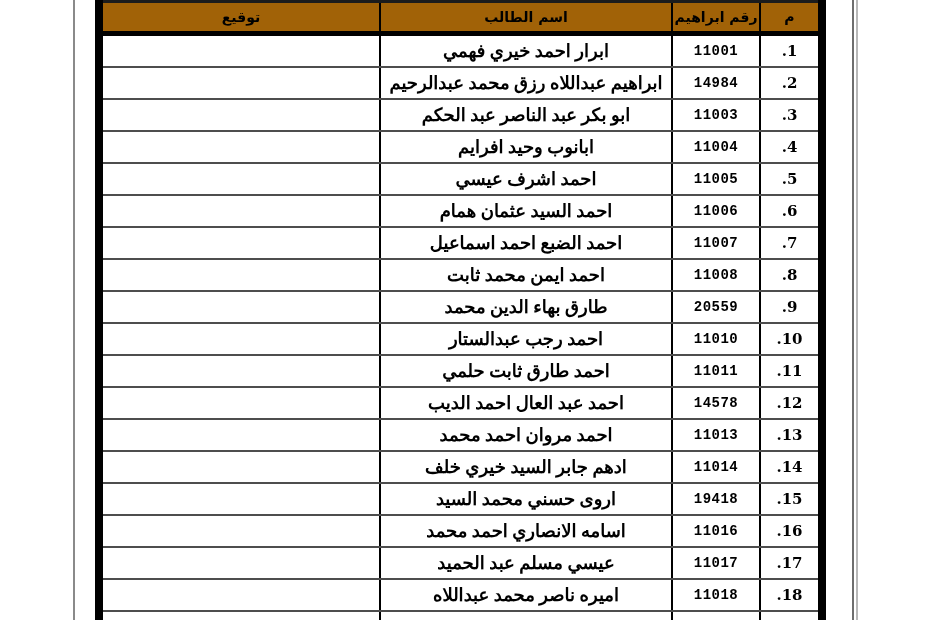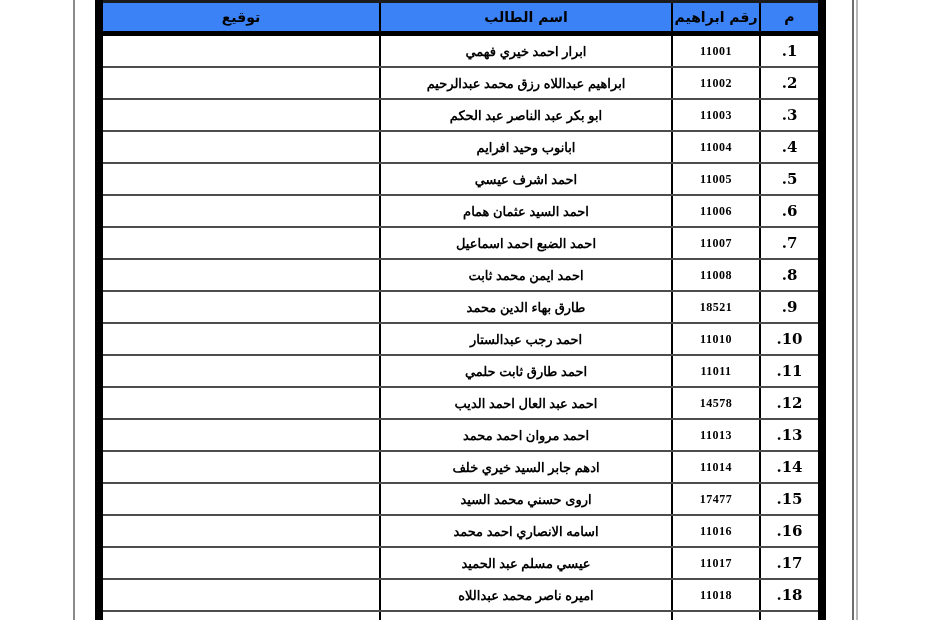--- a/index.html
+++ b/index.html
@@ -32,21 +32,21 @@
     border-left: 8px solid #000;
     border-right: 8px solid #000;
     border-top: 3px solid #1c1c1c;
   }
   col.c-no   { width: 62px; }
   col.c-seat { width: 88px; }
   col.c-name { width: 292px; }
   col.c-sign { width: 281px; }
 
   th {
-    background: #3b82f6;
+    background: #a16207;
     height: 28px;
     border-bottom: 5px solid #000;
     border-left: 2px solid #000;
     border-right: 2px solid #000;
     font-family: "DejaVu Sans", sans-serif;
     font-weight: bold;
     font-size: 14px;
     color: #000;
     text-align: center;
     vertical-align: middle;
@@ -58,28 +58,28 @@
     border-left: 2px solid #000;
     border-right: 2px solid #000;
     text-align: center;
     vertical-align: middle;
     padding: 0;
     color: #000;
     overflow: hidden;
     white-space: nowrap;
   }
   td.name {
-    font-family: Liberation Sans, sans-serif;
-    font-weight: bold;
-    font-size: 13px;
+    font-family: Liberation Serif, serif;
+    font-weight: bold;
+    font-size: 18px;
   }
   td.seat {
-    font-family: Liberation Serif, serif;
-    font-weight: bold;
-    font-size: 12px;
+    font-family: Liberation Mono, monospace;
+    font-weight: bold;
+    font-size: 14px;
     letter-spacing: 0.5px;
   }
   td.no {
     font-family: "DejaVu Serif", serif;
     font-weight: bold;
     font-size: 15px;
   }
   td.no .ltr {
     direction: ltr;
     unicode-bidi: isolate;
@@ -113,21 +113,21 @@
     </thead>
     <tbody>
         <tr>
           <td class="no"><span class="ltr">.1</span></td>
           <td class="seat">11001</td>
           <td class="name">ابرار احمد خيري فهمي</td>
           <td class="sign"></td>
         </tr>
         <tr>
           <td class="no"><span class="ltr">.2</span></td>
-          <td class="seat">11002</td>
+          <td class="seat">14984</td>
           <td class="name">ابراهيم عبداللاه رزق محمد عبدالرحيم</td>
           <td class="sign"></td>
         </tr>
         <tr>
           <td class="no"><span class="ltr">.3</span></td>
           <td class="seat">11003</td>
           <td class="name">ابو بكر عبد الناصر عبد الحكم</td>
           <td class="sign"></td>
         </tr>
         <tr>
@@ -155,21 +155,21 @@
           <td class="sign"></td>
         </tr>
         <tr>
           <td class="no"><span class="ltr">.8</span></td>
           <td class="seat">11008</td>
           <td class="name">احمد ايمن محمد ثابت</td>
           <td class="sign"></td>
         </tr>
         <tr>
           <td class="no"><span class="ltr">.9</span></td>
-          <td class="seat">18521</td>
+          <td class="seat">20559</td>
           <td class="name">طارق بهاء الدين محمد</td>
           <td class="sign"></td>
         </tr>
         <tr>
           <td class="no"><span class="ltr">.10</span></td>
           <td class="seat">11010</td>
           <td class="name">احمد رجب عبدالستار</td>
           <td class="sign"></td>
         </tr>
         <tr>
@@ -191,21 +191,21 @@
           <td class="sign"></td>
         </tr>
         <tr>
           <td class="no"><span class="ltr">.14</span></td>
           <td class="seat">11014</td>
           <td class="name">ادهم جابر السيد خيري خلف</td>
           <td class="sign"></td>
         </tr>
         <tr>
           <td class="no"><span class="ltr">.15</span></td>
-          <td class="seat">17477</td>
+          <td class="seat">19418</td>
           <td class="name">اروى حسني محمد السيد</td>
           <td class="sign"></td>
         </tr>
         <tr>
           <td class="no"><span class="ltr">.16</span></td>
           <td class="seat">11016</td>
           <td class="name">اسامه الانصاري احمد محمد</td>
           <td class="sign"></td>
         </tr>
         <tr>

